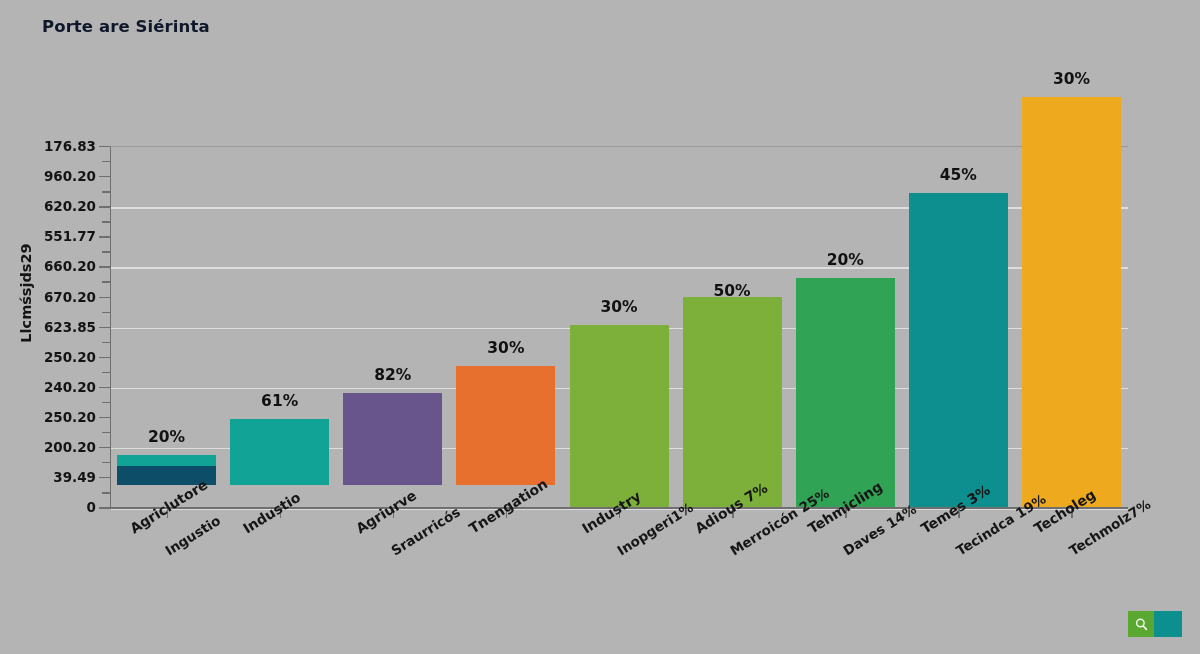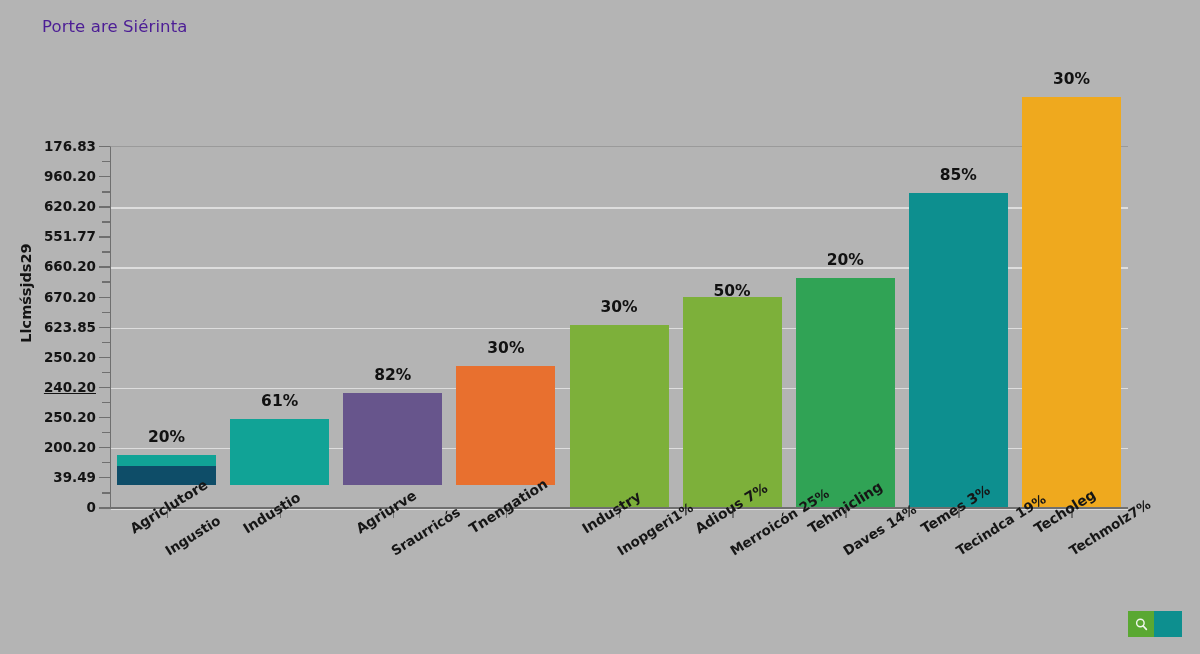--- a/index.html
+++ b/index.html
@@ -25,22 +25,22 @@
 
   
   .title-block {
     position: absolute;
     left: 42px;
     top: 18px;
     width: 700px;
   }
   .chart-title {
     font-size: 16.5px;
-    font-weight: normal;
-    color: #4c1d95;
+    font-weight: bold;
+    color: #0f172a;
     letter-spacing: 0.1px;
     line-height: 1.05;
     margin: 0 0 7px 0;
     white-space: nowrap;
   }
   .chart-subtitle {
     font-size: 14.5px;
     font-weight: bold;
     color: #1f1f1f;
     letter-spacing: 0.1px;
@@ -222,21 +222,21 @@
       <div class="ytick-mark" style="top: 281.45px; width: 8px; left: 102px;"></div>
       <div class="ytick-label" style="left: 0px; width: 96px; top: 296.5px;">670.20</div>
       <div class="ytick-mark" style="top: 296.5px;"></div>
       <div class="ytick-mark" style="top: 311.55px; width: 8px; left: 102px;"></div>
       <div class="ytick-label" style="left: 0px; width: 96px; top: 326.6px;">623.85</div>
       <div class="ytick-mark" style="top: 326.6px;"></div>
       <div class="ytick-mark" style="top: 341.65px; width: 8px; left: 102px;"></div>
       <div class="ytick-label" style="left: 0px; width: 96px; top: 356.7px;">250.20</div>
       <div class="ytick-mark" style="top: 356.7px;"></div>
       <div class="ytick-mark" style="top: 371.75px; width: 8px; left: 102px;"></div>
-      <div class="ytick-label" style="left: 0px; width: 96px; top: 386.8px; text-decoration: underline;">240.20</div>
+      <div class="ytick-label" style="left: 0px; width: 96px; top: 386.8px;">240.20</div>
       <div class="ytick-mark" style="top: 386.8px;"></div>
       <div class="ytick-mark" style="top: 401.85px; width: 8px; left: 102px;"></div>
       <div class="ytick-label" style="left: 0px; width: 96px; top: 416.9px;">250.20</div>
       <div class="ytick-mark" style="top: 416.9px;"></div>
       <div class="ytick-mark" style="top: 431.95px; width: 8px; left: 102px;"></div>
       <div class="ytick-label" style="left: 0px; width: 96px; top: 447px;">200.20</div>
       <div class="ytick-mark" style="top: 447px;"></div>
       <div class="ytick-mark" style="top: 462.05px; width: 8px; left: 102px;"></div>
       <div class="ytick-label" style="left: 0px; width: 96px; top: 477.1px;">39.49</div>
       <div class="ytick-mark" style="top: 477.1px;"></div>
@@ -255,21 +255,21 @@
       <div class="bar-label" style="left: 342.778px; top: 366px; transform: none; width: 100px;">82%</div>
       <div class="bar" style="left: 456px; top: 366px; width: 99px; height: 119px; background: rgb(232, 112, 47);"></div>
       <div class="bar-label" style="left: 455.889px; top: 339px; transform: none; width: 100px;">30%</div>
       <div class="bar" style="left: 570px; top: 325px; width: 99px; height: 182px; background: rgb(125, 176, 58);"></div>
       <div class="bar-label" style="left: 569px; top: 298px; transform: none; width: 100px;">30%</div>
       <div class="bar" style="left: 683px; top: 297px; width: 99px; height: 210px; background: rgb(125, 176, 58);"></div>
       <div class="bar-label" style="left: 682.111px; top: 270px; transform: none; width: 100px; margin-top: 12px;">50%</div>
       <div class="bar" style="left: 796px; top: 278px; width: 99px; height: 229px; background: rgb(48, 163, 85);"></div>
       <div class="bar-label" style="left: 795.222px; top: 251px; transform: none; width: 100px;">20%</div>
       <div class="bar" style="left: 909px; top: 193px; width: 99px; height: 314px; background: rgb(13, 143, 143);"></div>
-      <div class="bar-label" style="left: 908.333px; top: 166px; transform: none; width: 100px;">85%</div>
+      <div class="bar-label" style="left: 908.333px; top: 166px; transform: none; width: 100px;">45%</div>
       <div class="bar" style="left: 1022px; top: 97px; width: 99px; height: 410px; background: rgb(239, 169, 30);"></div>
       <div class="bar-label" style="left: 1021.44px; top: 70px; transform: none; width: 100px;">30%</div>
     </div>
   <div id="xticks-layer">
       <div class="xtick-mark" style="left: 166.556px;"></div>
       <div class="xtick-label" style="left: 126.556px; top: 523px;">Agriclutore</div>
       <div class="xtick-label second" style="left: 161.556px; top: 545px;">Ingustio</div>
       <div class="xtick-mark" style="left: 279.667px;"></div>
       <div class="xtick-label" style="left: 239.667px; top: 523px;">Industio</div>
       <div class="xtick-mark" style="left: 392.778px;"></div>

